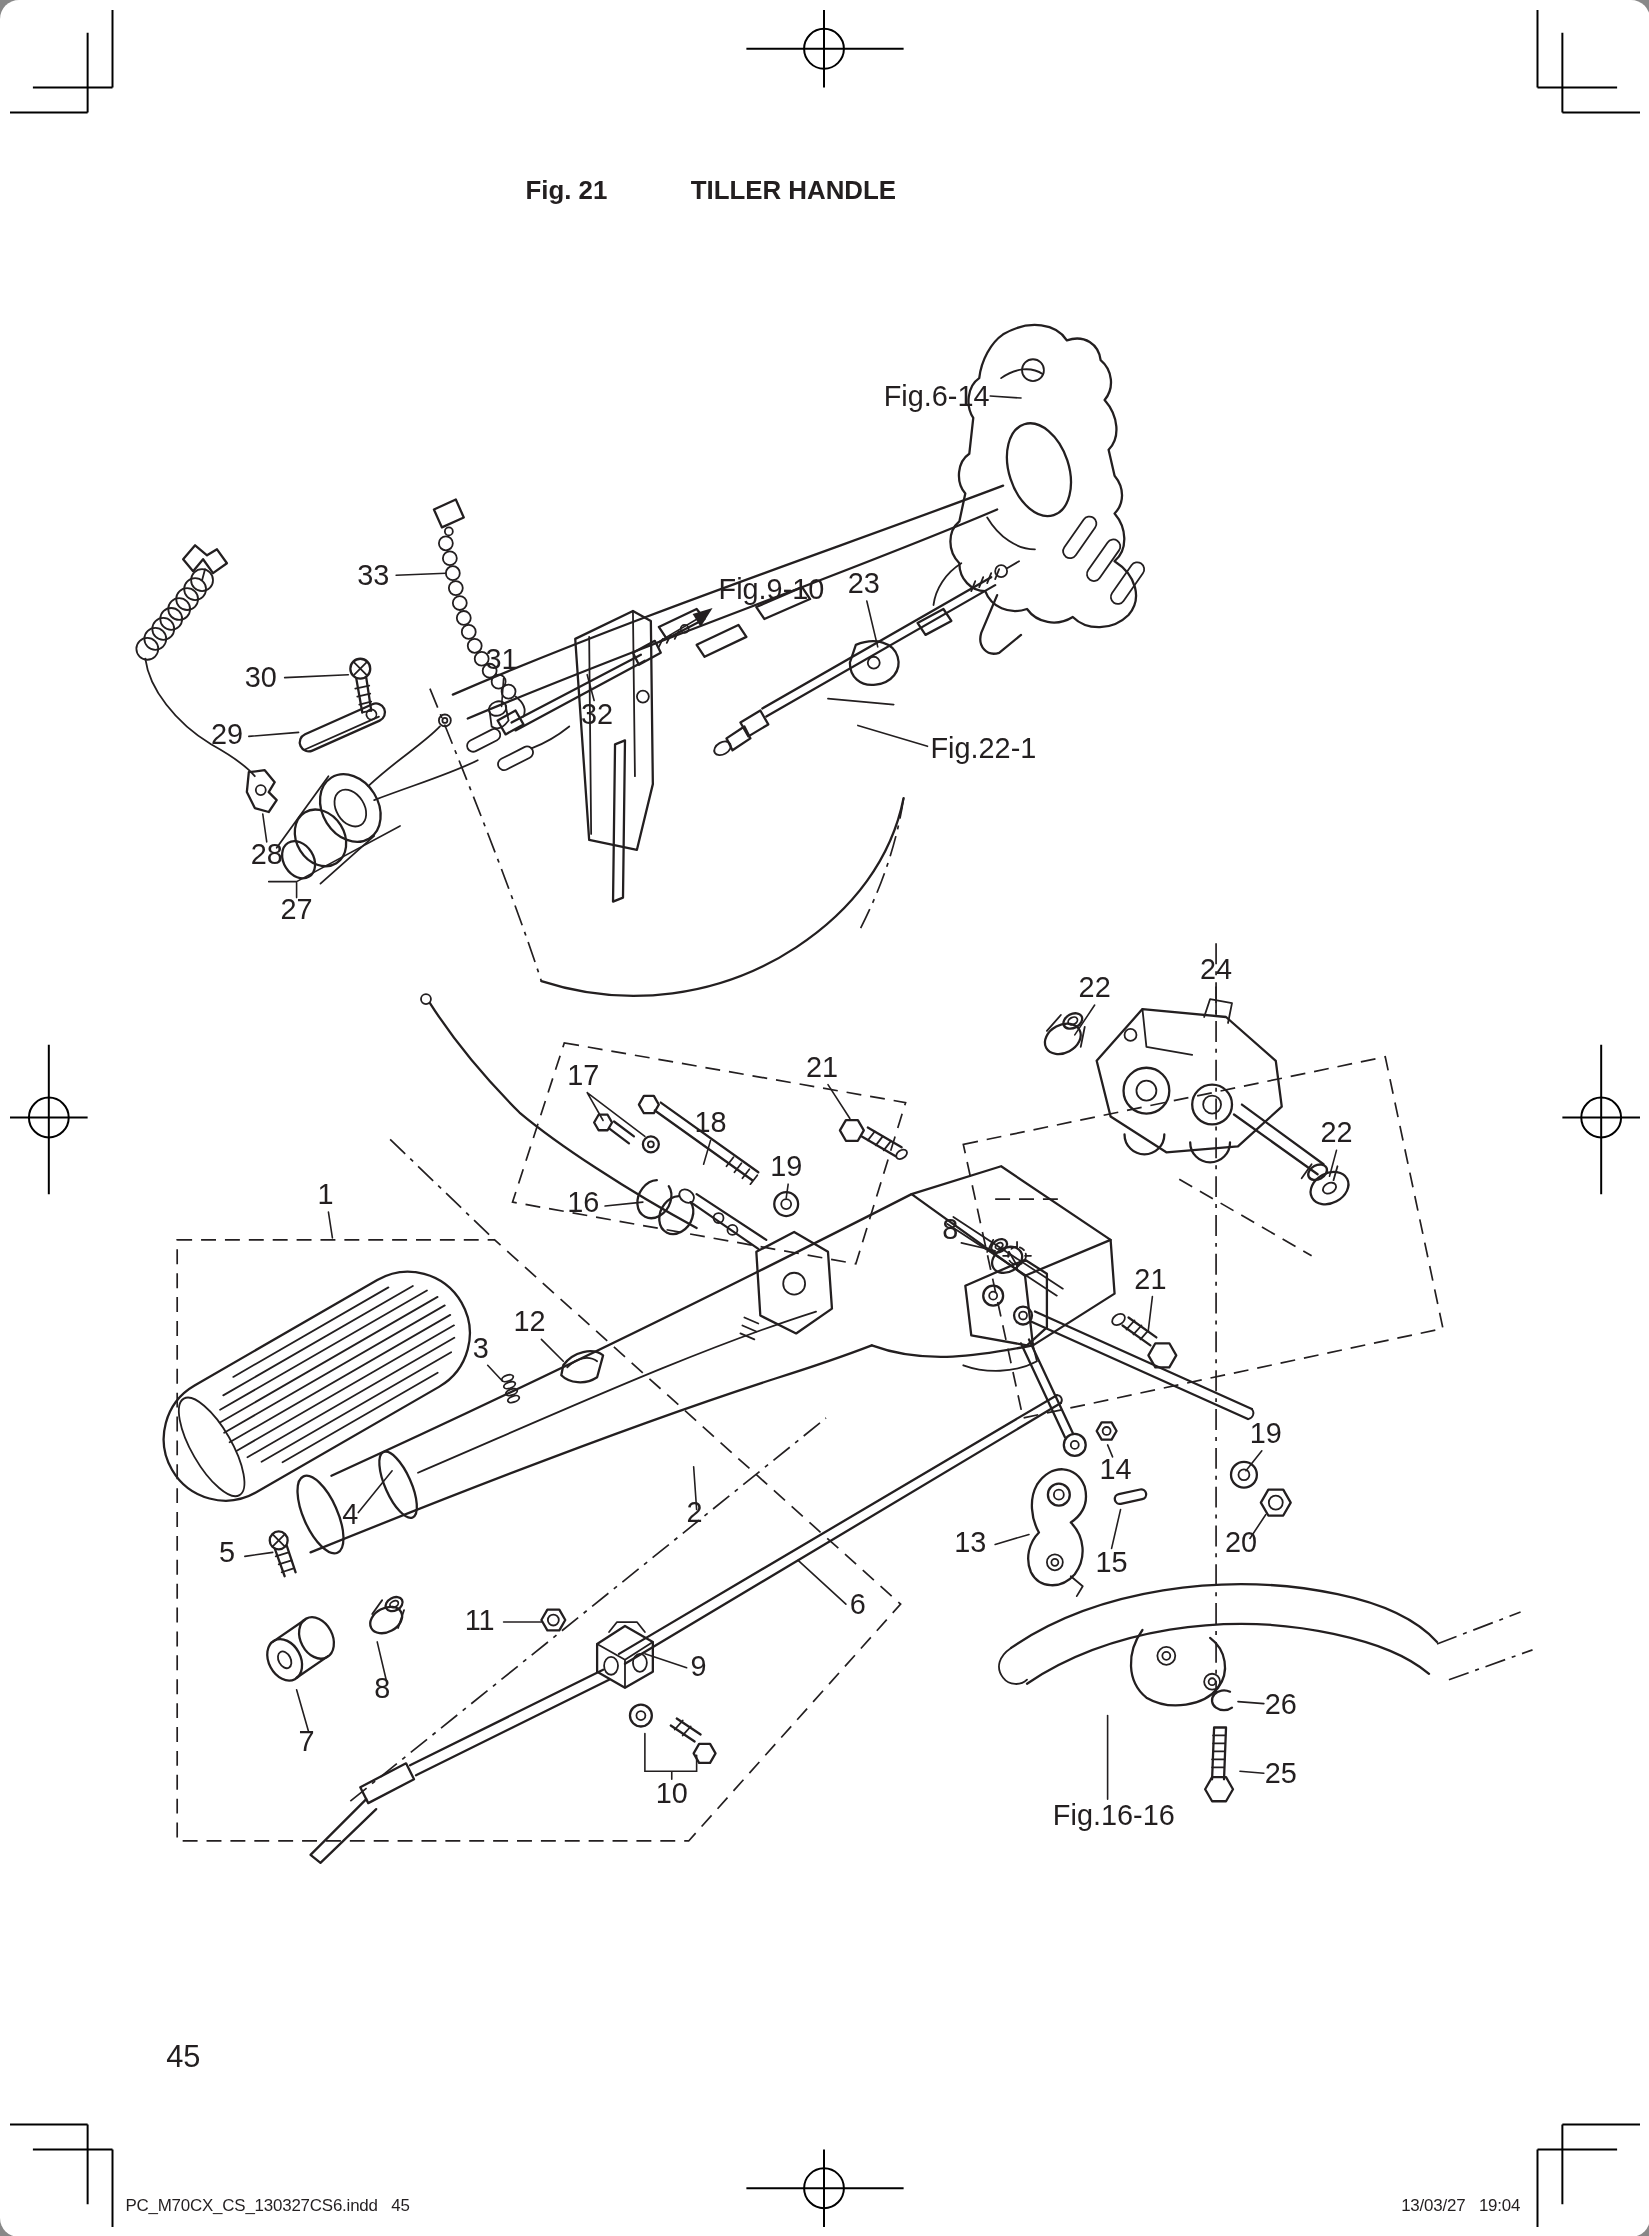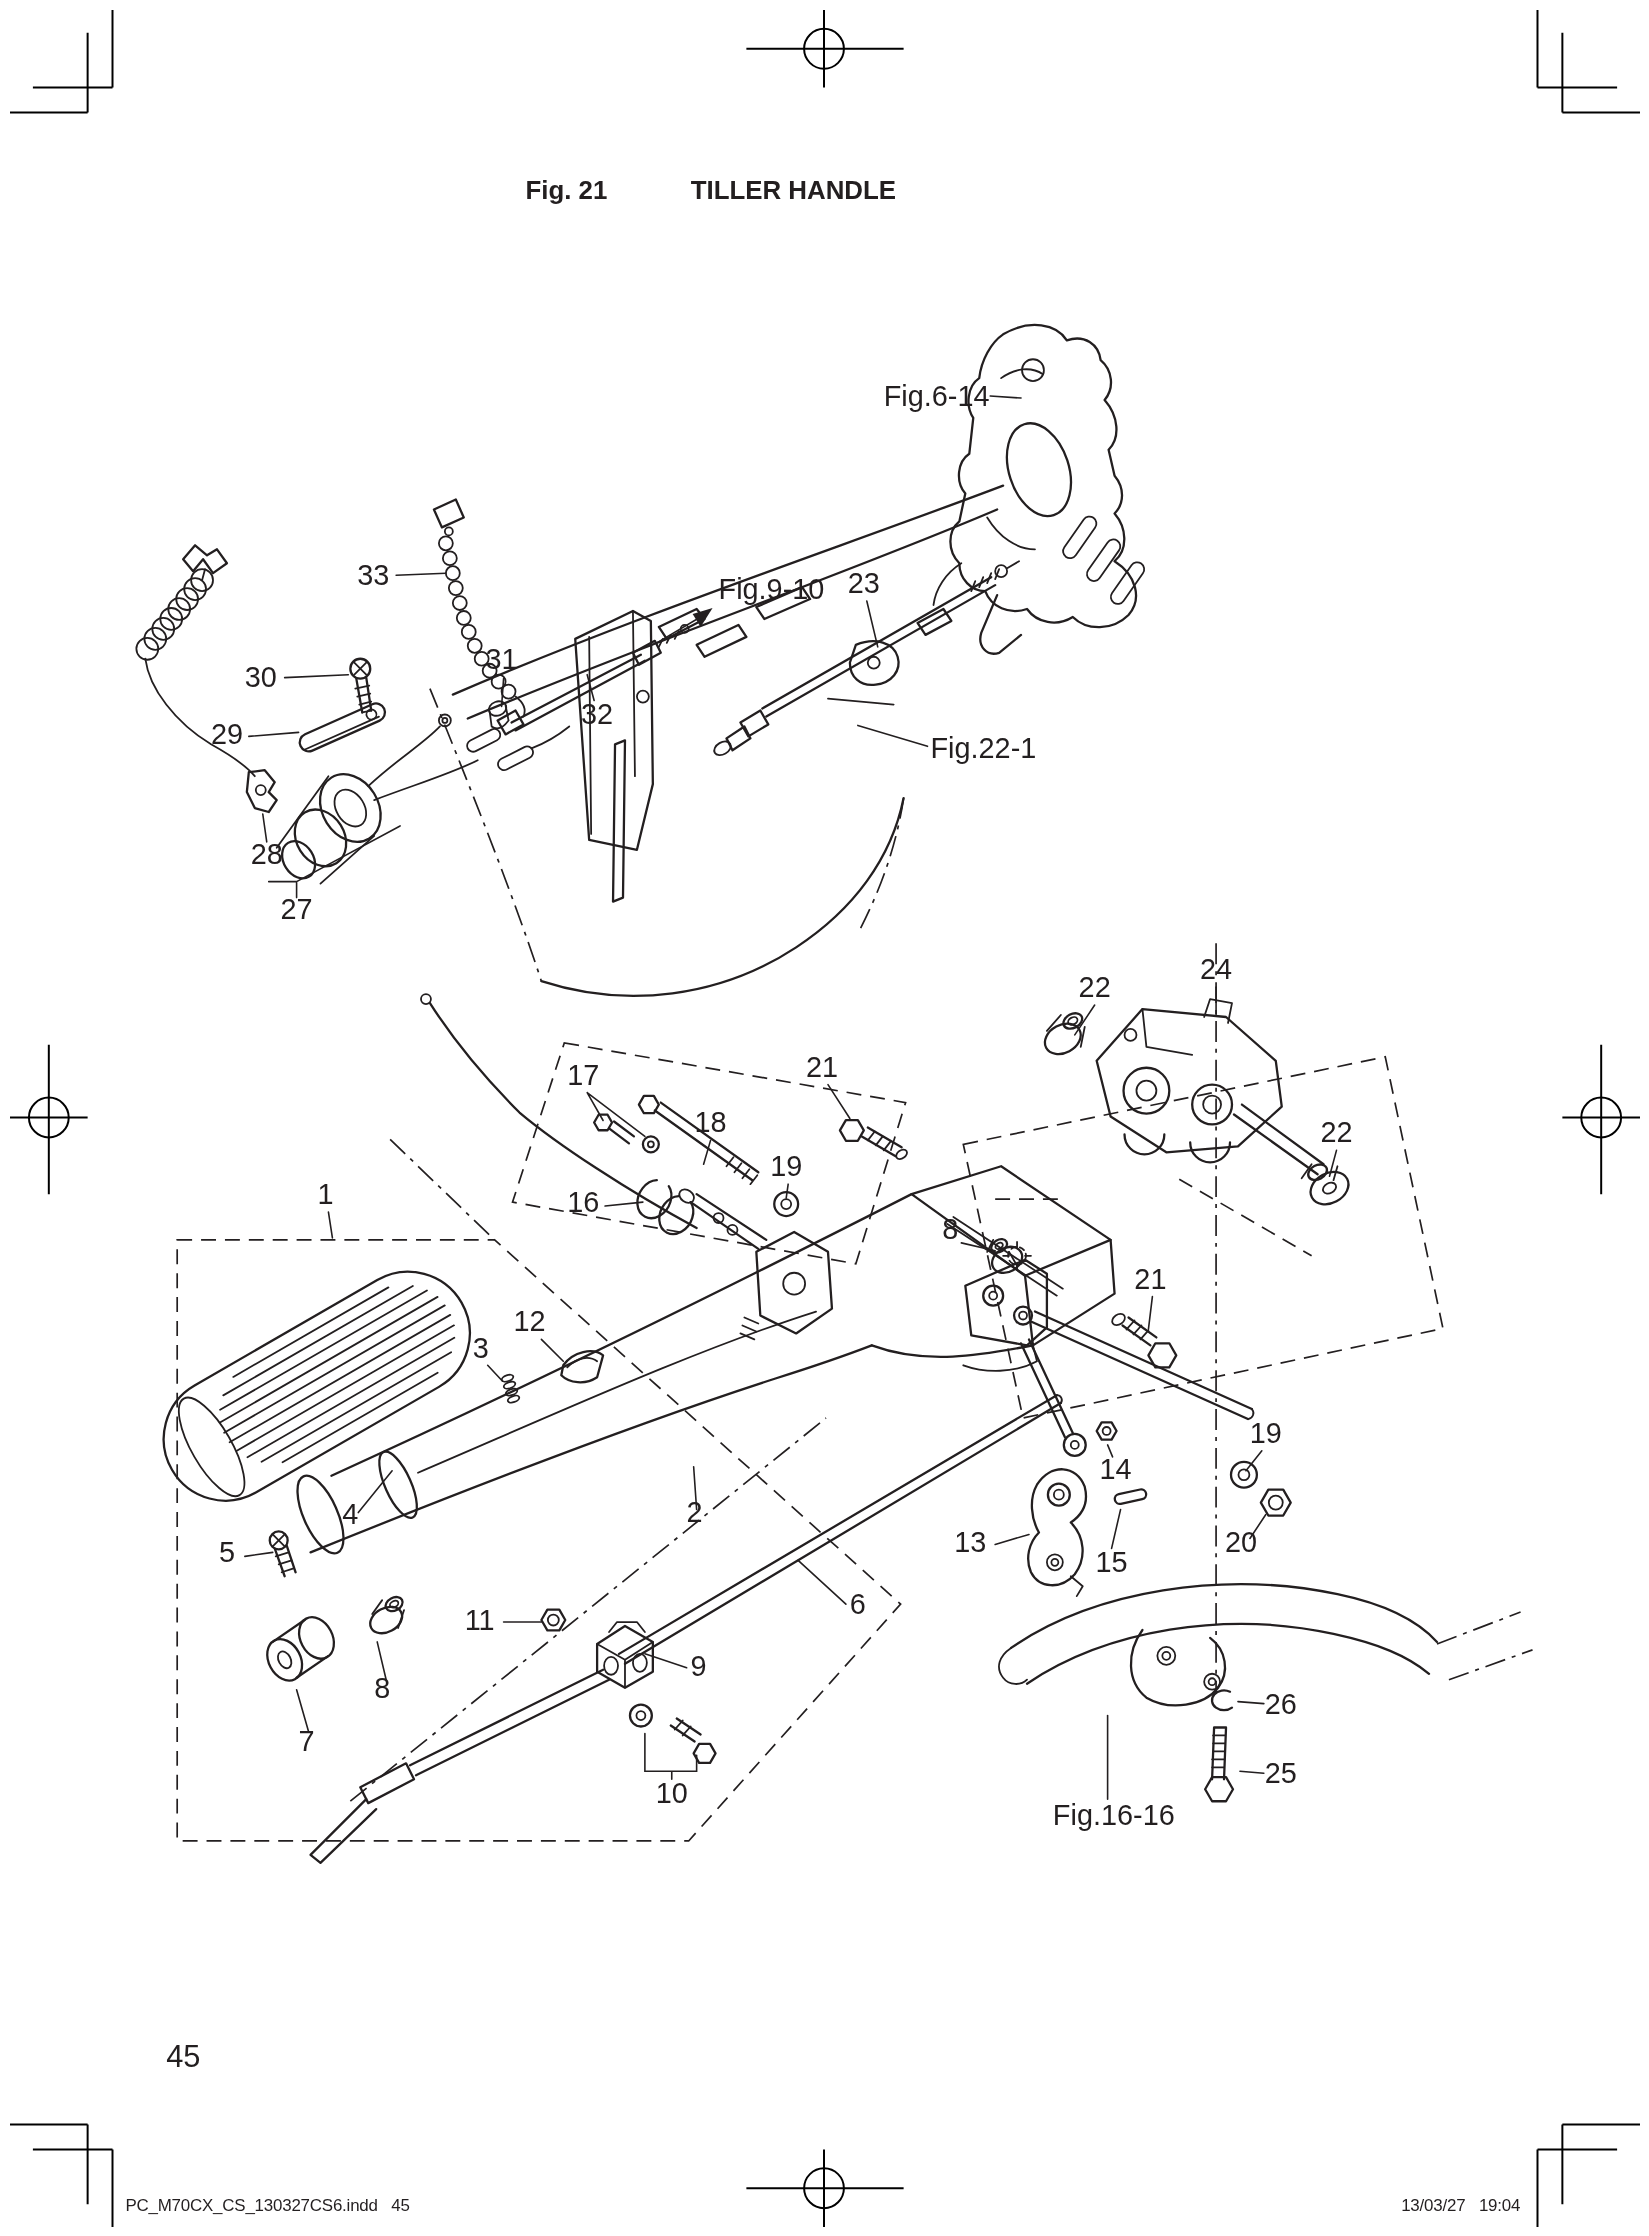--- a/index.html
+++ b/index.html
@@ -1,18 +1,18 @@
 <!DOCTYPE html>
 <html style="--ink: #231f20; --paper: #ffffff;"><head>
 <meta charset="utf-8">
 <style>
   :root{ --ink:#231f20; --paper:#ffffff; }
   html,body{margin:0;padding:0;background:#888;}
   .page{position:relative;width:1650px;height:2237px;background:var(--paper);margin:0 auto;overflow:hidden;
-        font-family:"Liberation Sans", sans-serif;}
+        font-family:"Liberation Sans", sans-serif;border-radius:19px;}
   svg{position:absolute;left:0;top:0;}
   svg *{vector-effect:none;}
   .ln{stroke:var(--ink);fill:none;stroke-width:2.3;stroke-linecap:round;stroke-linejoin:round;}
   .thin{stroke:var(--ink);fill:none;stroke-width:1.8;stroke-linecap:round;stroke-linejoin:round;}
   .lead{stroke:var(--ink);fill:none;stroke-width:1.6;stroke-linecap:round;}
   .dash{stroke:var(--ink);fill:none;stroke-width:1.7;stroke-dasharray:15 9;}
   .chain{stroke:var(--ink);fill:none;stroke-width:1.7;stroke-dasharray:21 7 4 7;}
   .mark{stroke:#000;fill:none;stroke-width:2;}
   text{fill:var(--ink);font-family:"Liberation Sans", sans-serif;}
   .callout{font-size:29px;}

